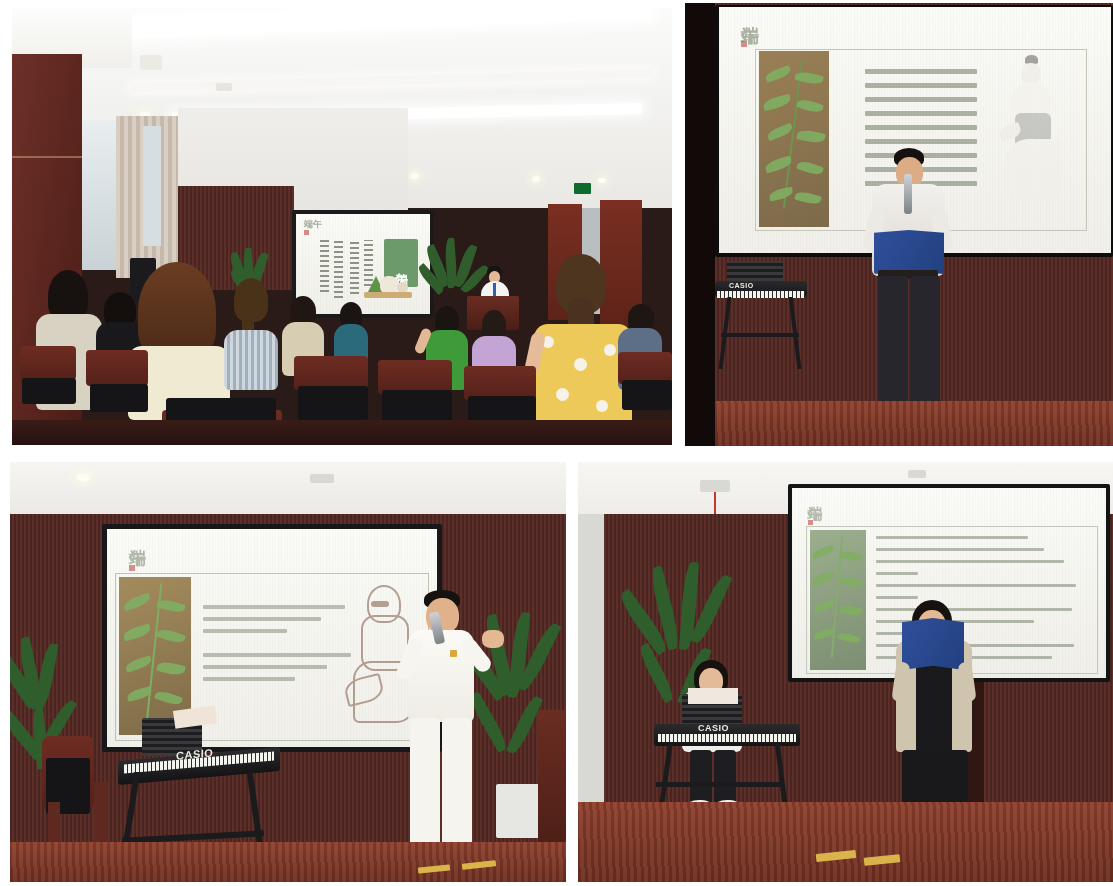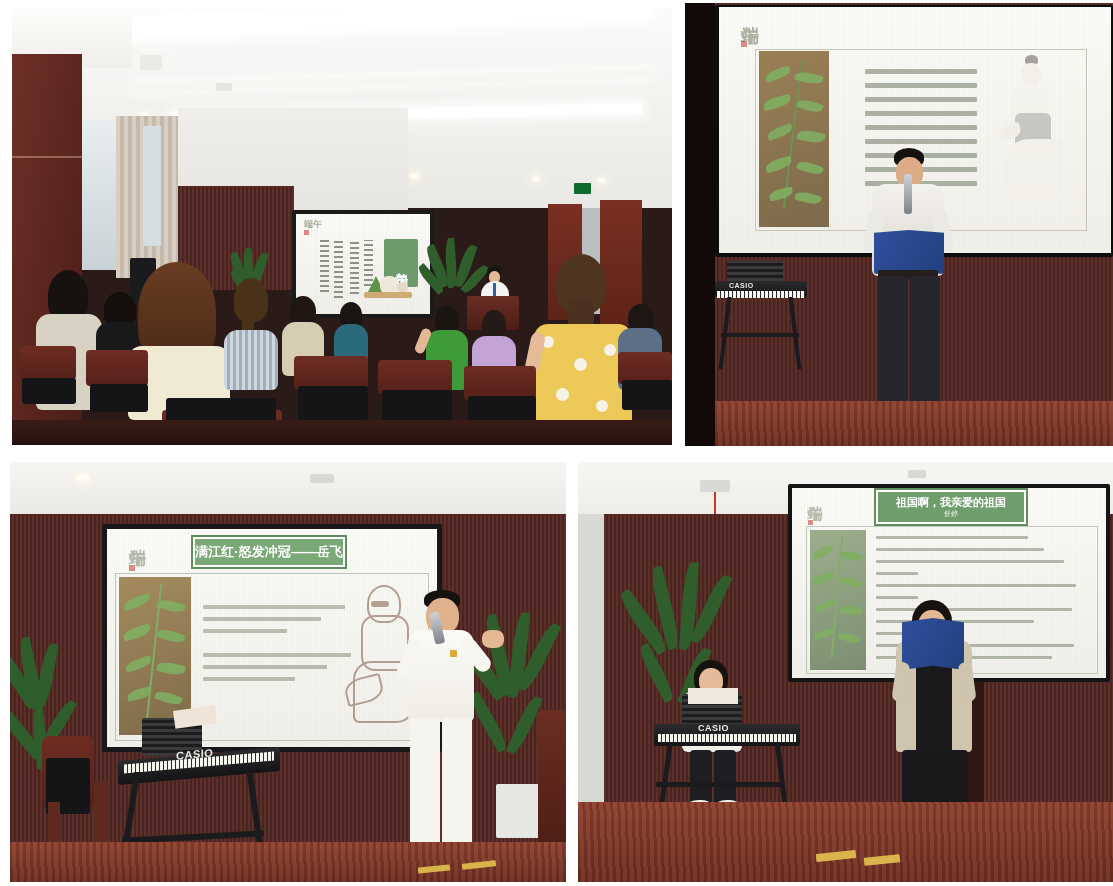--- a/index.html
+++ b/index.html
@@ -322,23 +322,20 @@
     <div class="woodwall" style="left:0;top:52px;width:556px;height:340px;"></div>
 
     <div class="screenframe" style="left:92px;top:62px;width:340px;height:228px;background:#18181a;"></div>
     <div class="screen" style="left:97px;top:67px;width:330px;height:218px;">
       <div class="slide">
         <div class="slide-logo" style="left:22px;top:6px;font-size:17px;writing-mode:vertical-rl;color:#7a8670;">
           <span>端午</span>
         </div>
         <div class="slide-logo" style="left:22px;top:36px;width:6px;height:6px;background:#b8392f;"></div>
 
-        <div class="title-band" style="left:86px;top:8px;width:148px;height:26px;font-size:13px;background:#7aa877;">
-          <span>满江红·怒发冲冠——岳飞</span>
-        </div>
 
         <div class="slide-inner" style="left:8px;top:44px;width:312px;height:166px;border-color:#bdc4b4;"></div>
 
         <div class="leafbox" style="left:12px;top:48px;width:72px;height:158px;background:linear-gradient(160deg,#a48b5e,#7e6b48);">
           <div class="stem" style="left:34px;top:6px;width:2px;height:140px;transform:rotate(6deg);background:#7fae62;"></div>
           <div class="leaf" style="left:4px;top:20px;width:28px;height:10px;transform:rotate(-20deg);"></div>
           <div class="leaf" style="left:38px;top:24px;width:28px;height:10px;transform:rotate(16deg);"></div>
           <div class="leaf" style="left:4px;top:50px;width:28px;height:11px;transform:rotate(-16deg);"></div>
           <div class="leaf" style="left:38px;top:54px;width:28px;height:10px;transform:rotate(18deg);"></div>
           <div class="leaf" style="left:6px;top:82px;width:27px;height:10px;transform:rotate(-18deg);"></div>
@@ -432,24 +429,20 @@
     <div style="position:absolute;left:388px;top:56px;width:18px;height:300px;background:#2f1814;"></div>
 
     <div class="screenframe" style="left:210px;top:22px;width:322px;height:198px;background:#141414;"></div>
     <div class="screen" style="left:214px;top:26px;width:314px;height:190px;">
       <div class="slide">
         <div class="slide-logo" style="left:16px;top:6px;font-size:15px;writing-mode:vertical-rl;color:#7e8a74;">
           <span>端午</span>
         </div>
         <div class="slide-logo" style="left:16px;top:32px;width:5px;height:5px;background:#b8392f;"></div>
 
-        <div class="title-band" style="left:84px;top:2px;width:146px;height:30px;font-size:11px;background:#6f9d6c;line-height:1.25;">
-          <span>祖国啊，我亲爱的祖国</span>
-          <span class="sub" style="font-size:7px;">舒婷</span>
-        </div>
 
         <div class="slide-inner" style="left:14px;top:38px;width:290px;height:146px;border-color:#c2c8bb;"></div>
 
         <div class="leafbox" style="left:18px;top:42px;width:56px;height:140px;background:linear-gradient(160deg,#9bae8d,#7d8f72);">
           <div class="stem" style="left:26px;top:6px;width:2px;height:122px;transform:rotate(5deg);background:#86ab6e;"></div>
           <div class="leaf" style="left:2px;top:18px;width:22px;height:8px;transform:rotate(-18deg);"></div>
           <div class="leaf" style="left:30px;top:22px;width:22px;height:8px;transform:rotate(16deg);"></div>
           <div class="leaf" style="left:2px;top:44px;width:22px;height:9px;transform:rotate(-14deg);"></div>
           <div class="leaf" style="left:30px;top:48px;width:22px;height:8px;transform:rotate(18deg);"></div>
           <div class="leaf" style="left:4px;top:72px;width:21px;height:8px;transform:rotate(-16deg);"></div>

